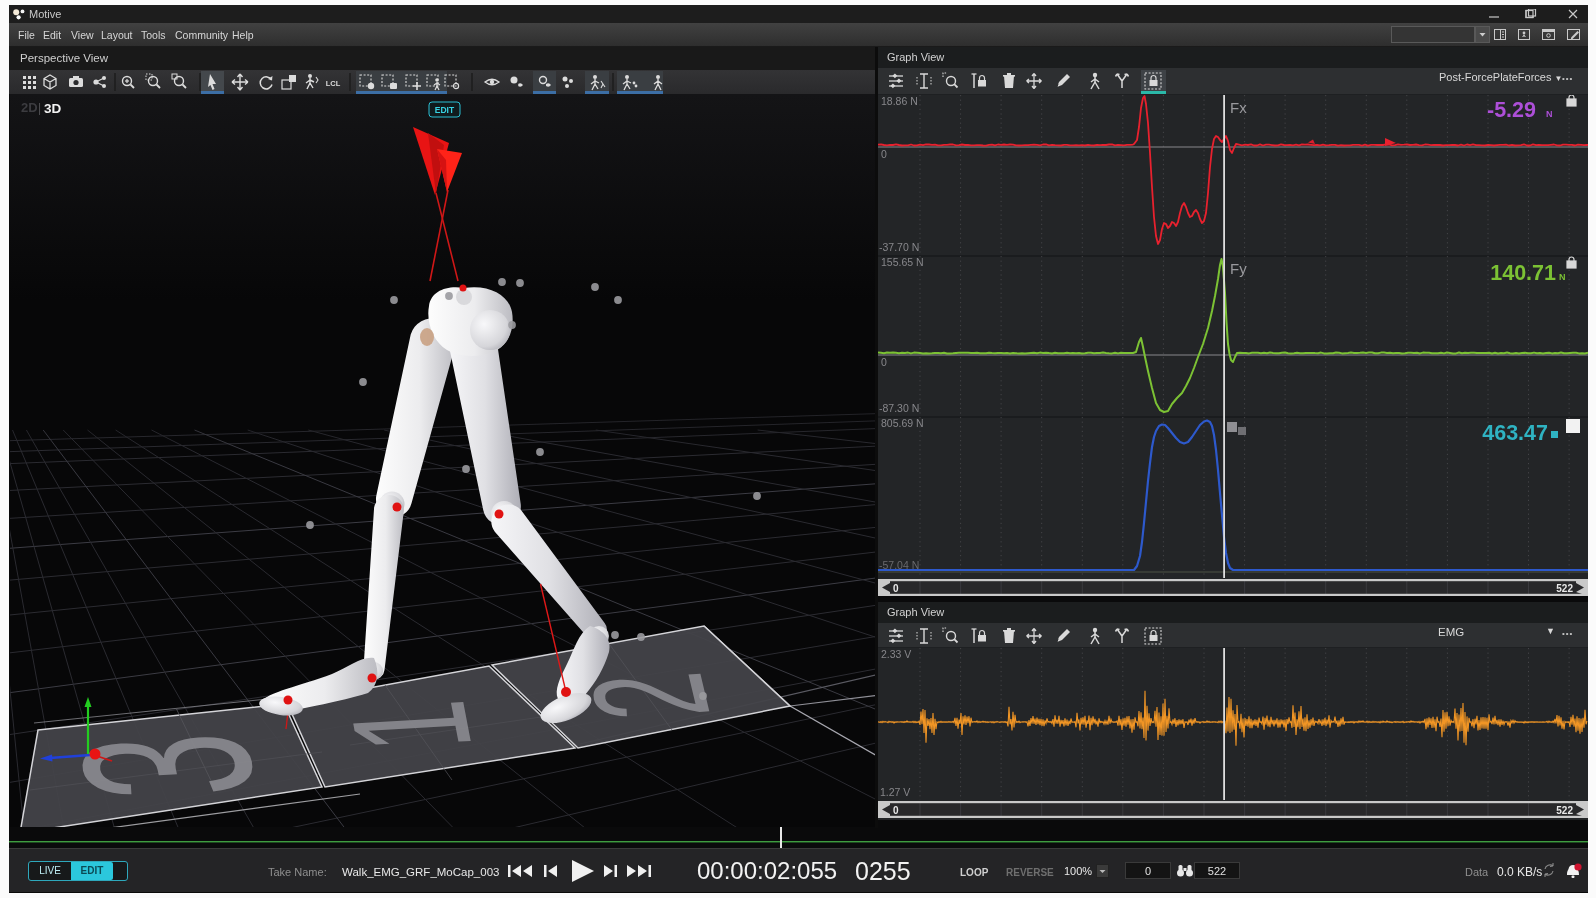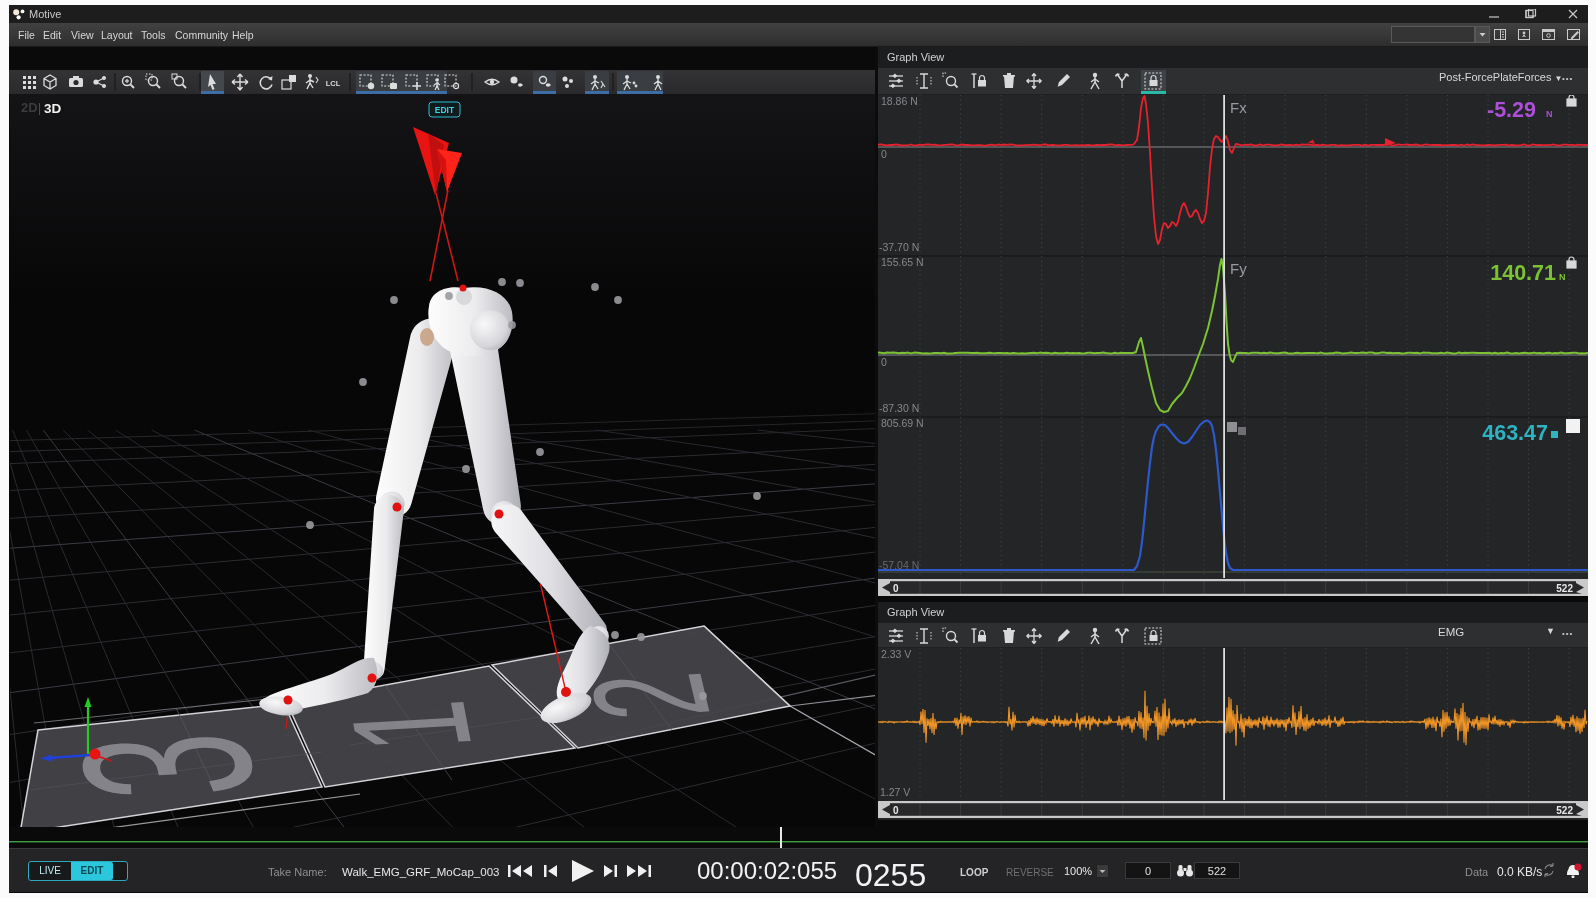--- a/index.html
+++ b/index.html
@@ -28,21 +28,21 @@
 
 #timeline{position:absolute;left:0;top:821px;width:1579px;height:22px;background:#1e1e1e;border-top:3px solid #6b676f;}
 .tlab{position:absolute;top:4px;font-size:10.5px;color:#c8c8c8;}
 #greenline{position:absolute;left:0;top:836px;width:1579px;height:2px;background:#3f9b40;border-bottom:1.5px solid #1d4a1f;}
 #playhead{position:absolute;top:822px;width:2px;height:21px;background:#e8e8e8;}
 
 #ctrlbar{position:absolute;left:0;top:843px;width:1579px;height:45px;background:#242426;border-top:1px solid #3a3a3a;border-bottom:1px solid #0a0a0a;}
 .cg{color:#8f8f8f;} .cw{color:#e8e8e8;}
 .ctxt{position:absolute;font-size:11px;}
 #timecode{position:absolute;left:688px;top:8px;font-size:24px;color:#f2f2f2;}
-#timecode2{position:absolute;left:846px;top:8px;font-size:32px;color:#f2f2f2;}
+#timecode2{position:absolute;left:846px;top:8px;font-size:25px;color:#f2f2f2;}
 .numbox{position:absolute;top:13px;height:17px;background:#141414;border:1px solid #3a3a3a;color:#e0e0e0;font-size:11px;text-align:center;line-height:16px;}
 svg{display:block;}
 </style>
 </head>
 <body>
 <div id="app">
   <div id="titlebar">
     <svg class="abs" style="left:3px;top:3px" width="14" height="12" viewBox="0 0 14 12">
         <circle cx="4.2" cy="4.2" r="3" fill="#f4ead8"></circle>
         <circle cx="10.5" cy="3.4" r="1.9" fill="#f2f2f2"></circle>
@@ -82,20 +82,23 @@
           <circle cx="31" cy="6" r="1.4" fill="#c9c9c9" stroke="none"></circle>
           <path d="M31,7.5 L31,10 M31,8 L29.5,10 M31,8 L32.5,10" stroke-width="0.9"></path>
           <rect x="49.5" y="2.5" width="12" height="10"></rect>
           <rect x="49.5" y="2.5" width="12" height="2.5" fill="#c9c9c9" stroke="none"></rect>
           <circle cx="55.5" cy="8.5" r="1.8"></circle>
           <rect x="74.5" y="2.5" width="12" height="10"></rect>
           <path d="M78,10.5 L84.5,4 L86,5.5 L79.5,12 L78,12 Z" fill="#c9c9c9" stroke="none"></path>
         </g>
       </svg>
   </div>
+  <div id="lp-head">
+      <div class="t">Perspective View</div>
+    </div>
   <div id="lp-tool">
       <svg class="abs" style="left:0;top:0" width="866" height="24" viewBox="0 0 866 24">
         <rect x="192" y="1" width="23" height="22" fill="#44484c"></rect>
         <rect x="192" y="21" width="23" height="3" fill="#3c6ea5"></rect>
         <rect x="347" y="1" width="91" height="22" fill="#3a3e42"></rect>
         <rect x="347" y="21" width="91" height="3" fill="#3c6ea5"></rect>
         <rect x="524" y="1" width="23" height="22" fill="#3a3e42"></rect>
         <rect x="524" y="21" width="23" height="3" fill="#3c6ea5"></rect>
         <rect x="576" y="1" width="24" height="22" fill="#3a3e42"></rect>
         <rect x="576" y="21" width="24" height="3" fill="#3c6ea5"></rect>
@@ -633,21 +636,21 @@
           <path d="M4,9 L6.5,9 L6.5,21 L4,21 Z M17,9 L8,15 L17,21 Z M28,9 L19,15 L28,21 Z"></path>
           <path d="M40,9 L42.5,9 L42.5,21 L40,21 Z M53,9 L44,15 L53,21 Z"></path>
           <path d="M68,4 L90,15 L68,26 Z"></path>
           <path d="M100,9 L109,15 L100,21 Z M110.5,9 L113,9 L113,21 L110.5,21 Z"></path>
           <path d="M123,9 L132,15 L123,21 Z M134,9 L143,15 L134,21 Z M144.5,9 L147,9 L147,21 L144.5,21 Z"></path>
         </g>
       </svg>
     <div id="timecode">00:00:02:055</div>
       <div id="timecode2">0255</div>
     <div class="ctxt cw" style="left:951px;top:18px;font-size:10px;font-weight:bold;color:#cfcfcf;">LOOP</div>
-    <div class="ctxt" style="left:997px;top:18px;font-size:10px;color:#6f6f6f;font-weight:normal;">REVERSE</div>
+    <div class="ctxt" style="left:997px;top:18px;font-size:10px;color:#6f6f6f;font-weight:bold;">REVERSE</div>
     <div class="ctxt cw" style="left:1055px;top:16px;">100%</div>
     <div class="abs" style="left:1087px;top:15px;width:13px;height:14px;background:#3a3a3a;border:1px solid #222;">
         <svg width="11" height="12" viewBox="0 0 11 12">
           <path d="M2.5 5l3 3 3-3z" fill="#bbb"></path>
         </svg>
       </div>
     <div class="numbox" style="left:1116px;width:46px;">0</div>
     <svg class="abs" style="left:1167px;top:13px" width="18" height="16" viewBox="0 0 18 16">
         <g fill="#e8e8e8">
           <circle cx="4.5" cy="11" r="3.5"></circle>

